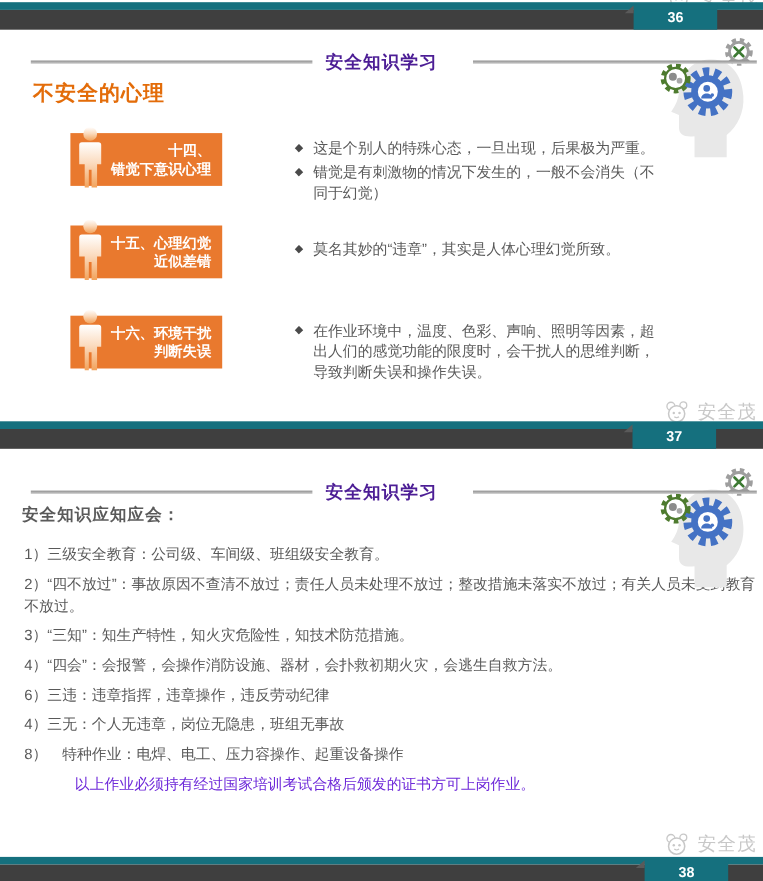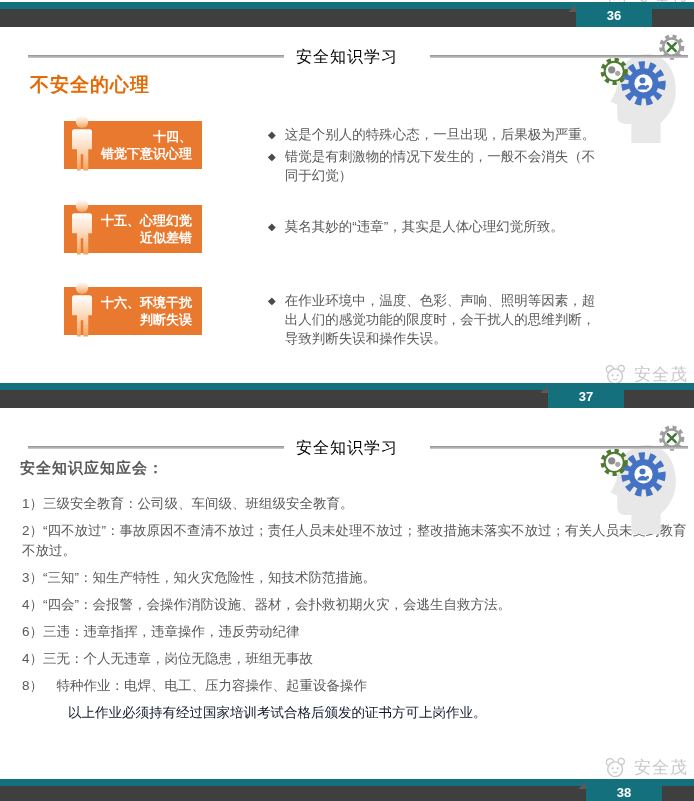--- a/index.html
+++ b/index.html
@@ -14,41 +14,41 @@
            font-size:13px; font-weight:bold; text-align:center; line-height:23px; z-index:5; }
   .badge .fold { position:absolute; left:-8px; top:1px; width:0; height:0;
                  border-right:8px solid #5a5a5a; border-top:7px solid transparent; }
 
   
   .wm { position:absolute; display:flex; align-items:center; gap:5px; z-index:1; }
   .wm .wm-text { font-size:17px; color:#C8C8C8; letter-spacing:1px; font-weight:500; }
 
   
   .hline { position:absolute; height:3px; background:linear-gradient(#8F8F8F,#CFCFCF); z-index:4; }
-  .htitle { position:absolute; left:0; right:0; text-align:center; font-size:16px; font-weight:normal;
-            color:#000000; letter-spacing:1px; z-index:4; }
+  .htitle { position:absolute; left:0; right:0; text-align:center; font-size:16px; font-weight:bold;
+            color:#4c1d95; letter-spacing:1px; z-index:4; }
   .headclip { position:absolute; z-index:2; }
 
   
   .s1-title { position:absolute; left:30px; top:72px; font-size:19px; font-weight:bold; color:#E36C09; letter-spacing:1px; }
   .row { position:absolute; left:64px; }
   .obox { position:relative; width:138px; min-height:48px; background:#E9792E; border-radius:0;
           color:#fff; font-weight:bold; font-size:13px; line-height:17px; text-align:right;
           padding:7px 10px 7px 34px; }
   .person-svg { position:absolute; left:3px; top:-9px; height:62px; width:30px; }
   .bullets { position:absolute; left:204px; top:0; width:330px; }
   .bullet { display:flex; gap:9px; margin-bottom:3px; }
   .bullet .diamond { font-size:10px; line-height:19px; color:#4A4A4A; flex:0 0 auto; }
   .bullet .btext { font-size:13.5px; line-height:19px; color:#595959; }
 
   
   .s2-subtitle { position:absolute; left:20px; top:459px; font-size:15px; color:#5A5A5A; letter-spacing:1px;font-weight:bold; }
   .s2-list { position:absolute; left:22px; top:494px; width:666px; }
   .s2-item { font-size:13.5px; line-height:20px; color:#595959; margin-bottom:7px; }
-  .s2-footnote { font-size:13.5px; line-height:20px; color:#0f172a; padding-left:46px; margin-top:2px; }
+  .s2-footnote { font-size:13.5px; line-height:20px; color:#6d28d9; padding-left:46px; margin-top:2px; }
 </style>
 </head>
 <body>
 
 <svg width="0" height="0" style="position:absolute" aria-hidden="true">
   <defs>
     <linearGradient id="pgrad" x1="0" y1="0" x2="0" y2="1">
       <stop offset="0" stop-color="#FFFFFF"></stop>
       <stop offset="0.45" stop-color="#FBDCC0"></stop>
       <stop offset="1" stop-color="#F2A35C"></stop>
@@ -169,21 +169,21 @@
 
   <div class="wm" style="top:363px; right:6px;">
     <svg viewBox="0 0 30 24" width="26" height="21">
         <use href="#brandface"></use>
       </svg>
     <span class="wm-text">安全茂</span>
   </div>
 
   <div class="teal-bar" style="top:383px;"></div>
   <div class="dark-bar" style="top:390px;"></div>
-  <div class="badge" style="left:548px; top:385px;">
+  <div class="badge" style="left:575px; top:385px;">
     <span class="fold"></span>
     <span>37</span>
   </div>
 
   <div class="hline" style="left:28px; top:446px; width:256px;"></div>
   <div class="hline" style="left:430px; top:446px; width:258px;"></div>
   <div class="htitle" style="top:438px;">安全知识学习</div>
   <svg class="headclip" viewBox="0 0 96 112" style="left:597px; top:425px; width:97px; height:113px;">
       <use href="#headgears"></use>
     </svg>

